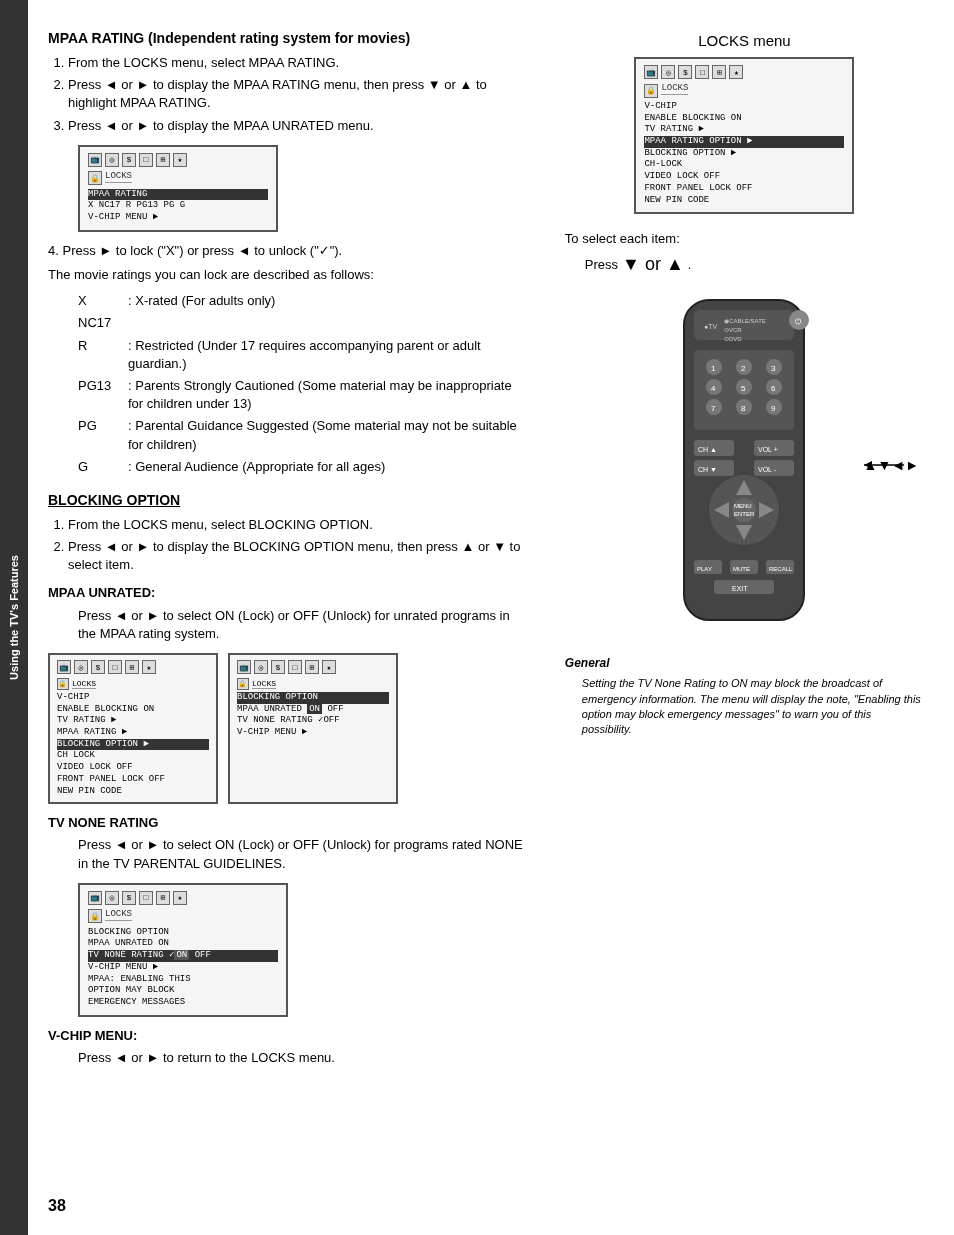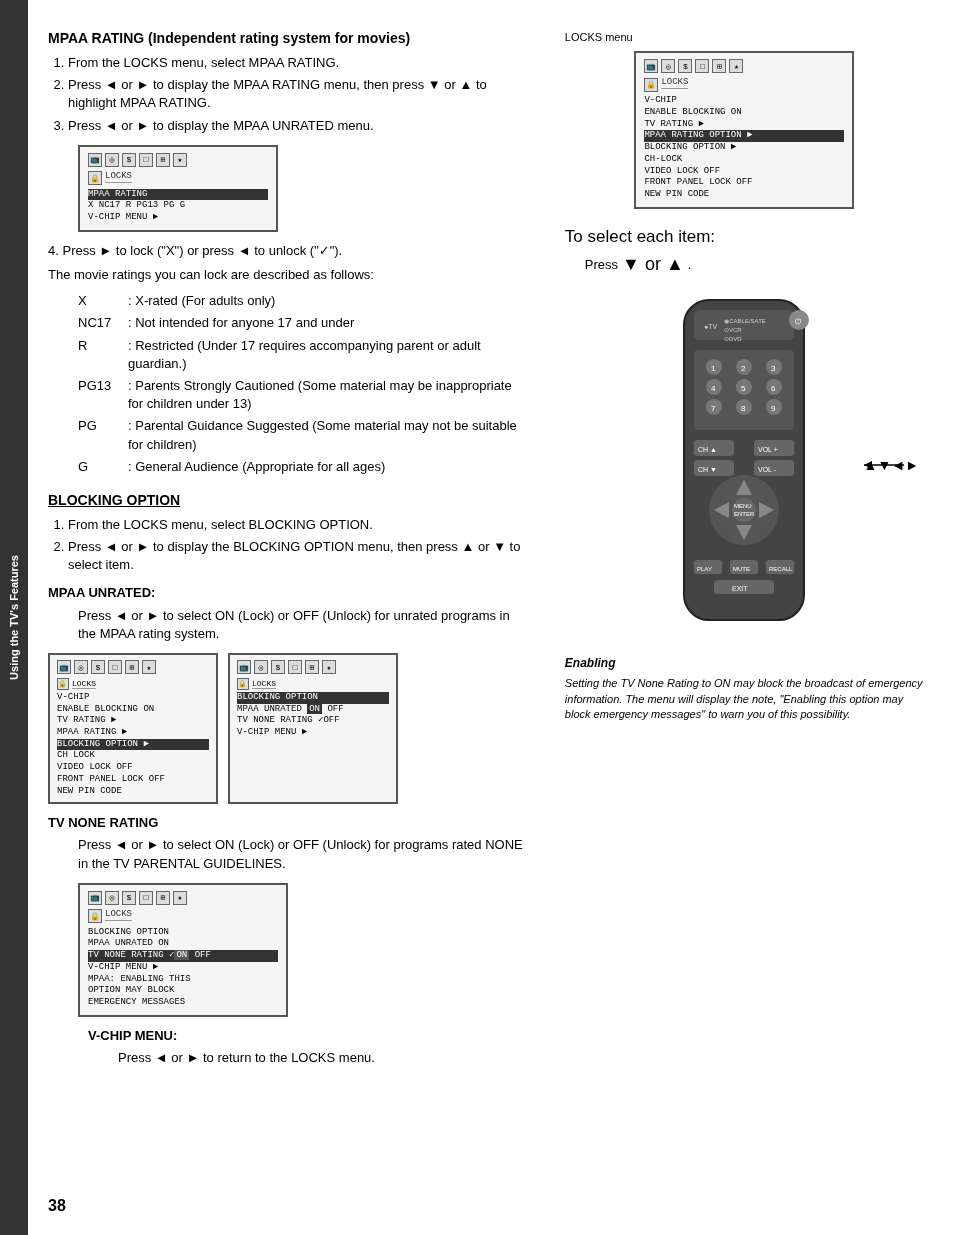--- a/index.html
+++ b/index.html
@@ -160,21 +160,22 @@
     .screen-small {
       border: 2px solid #555;
       background: #f5f5f5;
       padding: 5px 7px;
       font-size: 9px;
       font-family: 'Courier New', monospace;
       width: 170px;
     }
 
     .right-col-label {
-      font-size: 11px;
+      font-size: 15px;
+      text-align: center;
       margin-bottom: 6px;
     }
 
     .press-instruction {
       display: flex;
       align-items: center;
       gap: 4px;
       margin-left: 20px;
       font-size: 13px;
       margin-top: 4px;
@@ -196,20 +197,21 @@
       font-size: 12px;
       font-weight: bold;
       font-style: italic;
       margin-bottom: 4px;
     }
 
     .caution-text {
       font-size: 11px;
       font-style: italic;
       line-height: 1.4;
+      margin-left: 17px;
     }
 
     .page-number {
       position: absolute;
       bottom: 20px;
       left: 20px;
       font-size: 16px;
       font-weight: bold;
     }
 
@@ -224,21 +226,20 @@
       font-weight: bold;
       margin: 8px 0 4px 0;
     }
 
     .indent {
       margin-left: 30px;
     }
 
     .vchip-section {
       margin-top: 8px;
-      margin-left: 40px;
     }
 
     .vchip-label {
       font-weight: bold;
       margin-bottom: 4px;
     }
   </style>
 </head>
 <body>
 
@@ -292,21 +293,20 @@
 
         <p>The movie ratings you can lock are described as follows:</p>
 
         <div class="rating-table">
           <div class="rating-row">
             <span class="rating-label">X</span>
             <span class="rating-desc">: X-rated (For adults only)</span>
           </div>
           <div class="rating-row">
             <span class="rating-label">NC17</span>
-            <span class="rating-desc">: Not intended for anyone 17 and under</span>
           </div>
           <div class="rating-row">
             <span class="rating-label">R</span>
             <span class="rating-desc">: Restricted (Under 17 requires accompanying parent or adult guardian.)</span>
           </div>
           <div class="rating-row">
             <span class="rating-label">PG13</span>
             <span class="rating-desc">: Parents Strongly Cautioned (Some material may be inappropriate for children under 13)</span>
           </div>
           <div class="rating-row">
@@ -432,21 +432,21 @@
           <div class="menu-item">ENABLE BLOCKING  ON</div>
           <div class="menu-item">TV  RATING           ►</div>
           <div class="menu-item-highlight">MPAA RATING OPTION   ►</div>
           <div class="menu-item">BLOCKING OPTION      ►</div>
           <div class="menu-item">CH-LOCK</div>
           <div class="menu-item">VIDEO LOCK       OFF</div>
           <div class="menu-item">FRONT PANEL LOCK OFF</div>
           <div class="menu-item">NEW PIN CODE</div>
         </div>
 
-        <p style="font-size:17px;">To select each item:</p>
+        <p style="font-size:13px;">To select each item:</p>
         <div class="press-instruction">
           <span>Press</span>
           <span style="font-size:18px;">▼ or ▲</span>
           <span>.</span>
         </div>
 
         <div class="remote-container">
           <svg width="180" height="340" viewBox="0 0 180 340">
 
             <rect x="30" y="5" width="120" height="320" rx="25" ry="25" fill="#444" stroke="#222" stroke-width="2"></rect>
@@ -519,21 +519,21 @@
 
           <div style="position:absolute; right:5px; top:50%; transform:translateY(-50%); font-size:14px; font-weight:bold;">▲▼◄►</div>
 
           <svg style="position:absolute; right:0; top:50%; transform:translateY(-50%);" width="60" height="20">
             <line x1="0" y1="10" x2="40" y2="10" stroke="#000" stroke-width="1.5"></line>
             <polygon points="0,10 8,6 8,14" fill="#000"></polygon>
           </svg>
         </div>
 
         <div class="caution-box">
-          <p class="caution-title">Enabling</p>
+          <p class="caution-title">General</p>
           <p class="caution-text">Setting the TV None Rating to ON may block the broadcast of emergency information. The menu will display the note, "Enabling this option may block emergency messages" to warn you of this possibility.</p>
         </div>
 
       </div>
     </div>
 
     <div class="page-number">38</div>
 
   </div>
 </div>

